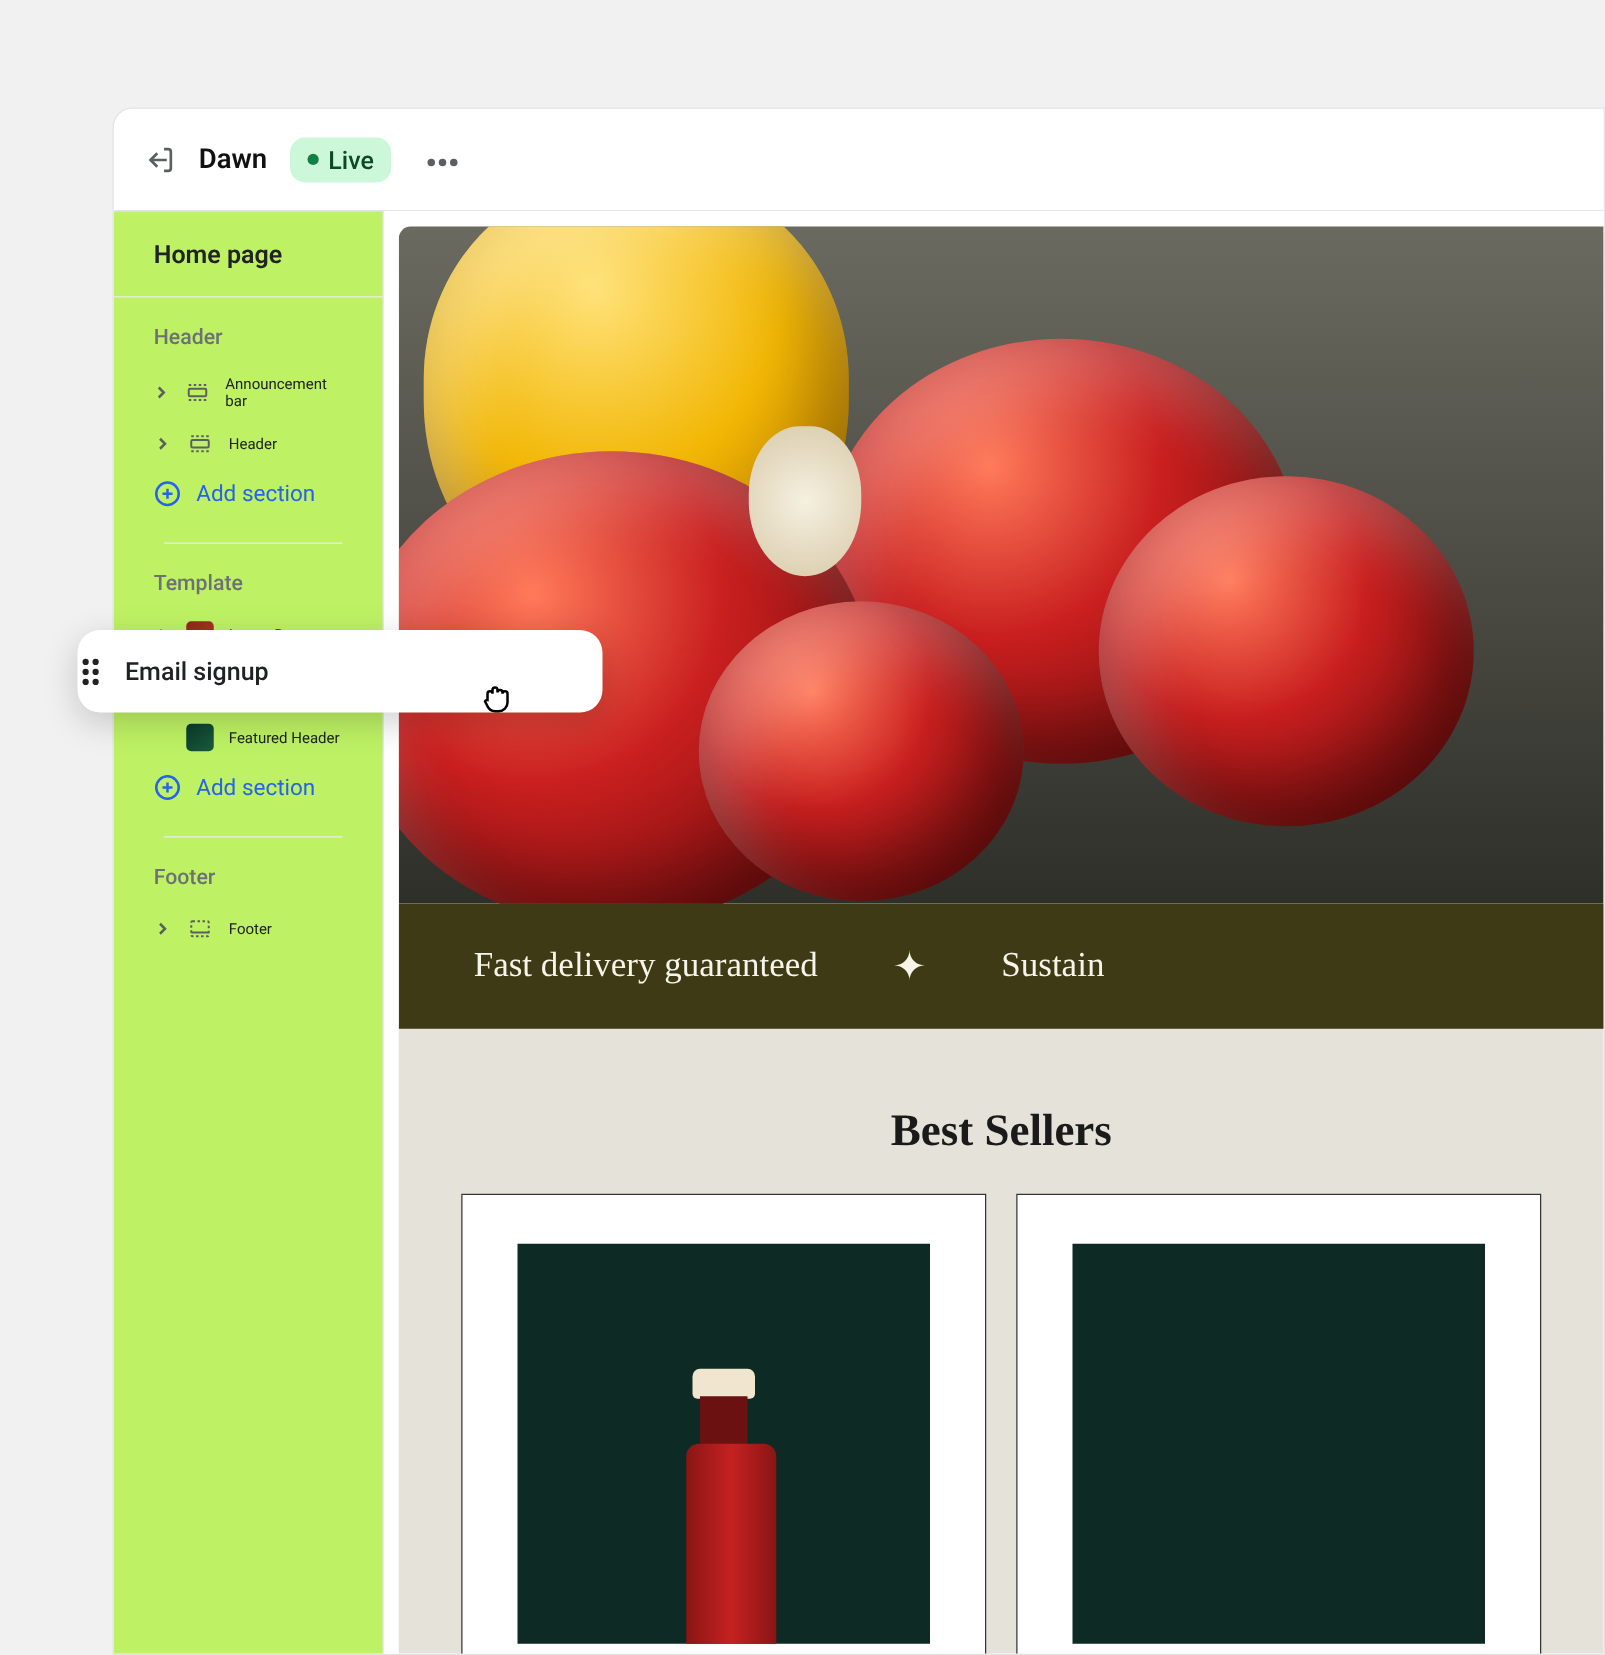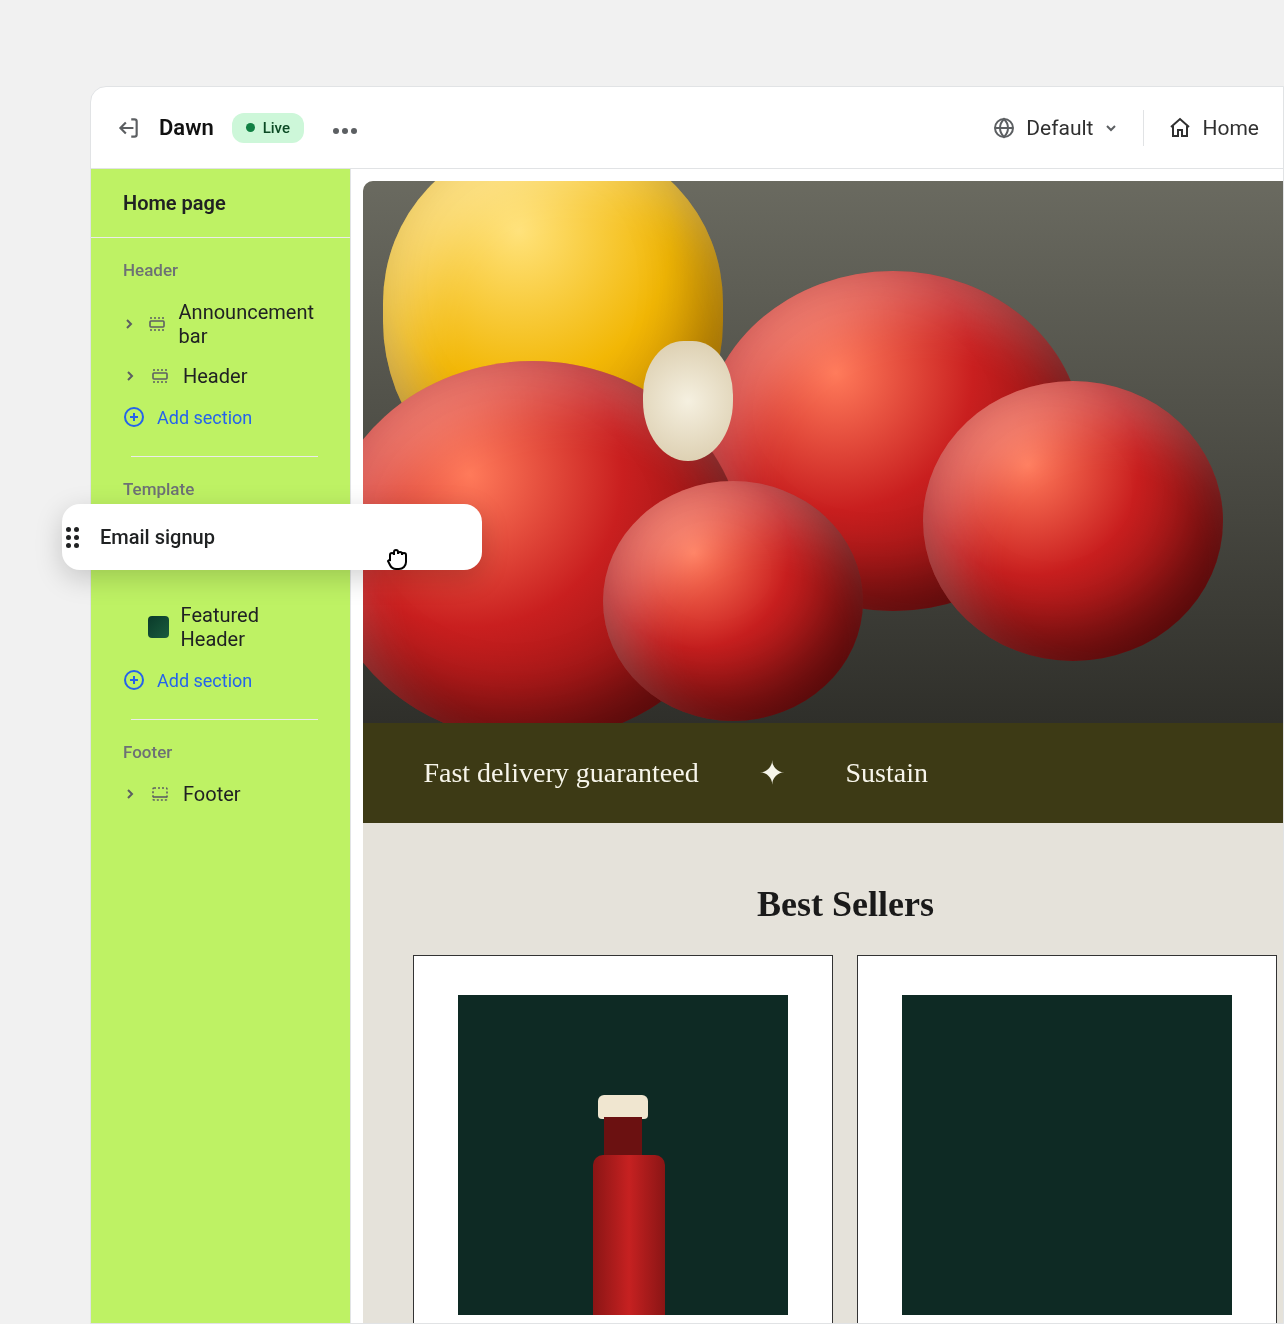--- a/index.html
+++ b/index.html
@@ -38,21 +38,21 @@
     font-size: 22px;
     font-weight: 600;
     color: #111;
   }
   .live-badge {
     display: inline-flex;
     align-items: center;
     gap: 8px;
     background: #cdf7d9;
     color: #0b4a24;
-    font-size: 15px;
+    font-size: 20px;
     font-weight: 500;
     padding: 6px 14px;
     border-radius: 12px;
   }
   .live-dot {
     width: 9px; height: 9px; border-radius: 50%; background: #108043;
   }
   .more-btn {
     color: #5c5f62;
     font-size: 22px;
@@ -102,21 +102,21 @@
     font-size: 17px;
     color: #6d7175;
     font-weight: 500;
     margin-bottom: 12px;
   }
   .sb-item {
     display: flex;
     align-items: center;
     gap: 12px;
     padding: 8px 0;
-    font-size: 20px;
+    font-size: 12px;
     color: #202223;
     cursor: pointer;
   }
   .sb-chevron {
     width: 14px;
     display: flex;
     justify-content: center;
     color: #5c5f62;
   }
   .sb-icon {
@@ -274,41 +274,20 @@
         <span>Live</span>
       </span>
       <span class="more-btn">
         <svg width="26" height="8" viewBox="0 0 26 8">
           <circle cx="4" cy="4" r="3" fill="#5c5f62"></circle>
           <circle cx="13" cy="4" r="3" fill="#5c5f62"></circle>
           <circle cx="22" cy="4" r="3" fill="#5c5f62"></circle>
         </svg>
       </span>
     </div>
-    <div class="topbar-right">
-      <div class="tb-control">
-        <svg width="24" height="24" viewBox="0 0 24 24" fill="none" stroke="#5c5f62" stroke-width="2">
-          <circle cx="12" cy="12" r="9"></circle>
-          <path d="M3 12h18"></path>
-          <path d="M12 3c2.5 2.5 4 5.5 4 9s-1.5 6.5-4 9c-2.5-2.5-4-5.5-4-9s1.5-6.5 4-9z"></path>
-        </svg>
-        <span>Default</span>
-        <svg width="16" height="16" viewBox="0 0 16 16" fill="none" stroke="#5c5f62" stroke-width="2">
-          <path d="M4 6l4 4 4-4"></path>
-        </svg>
-      </div>
-      <div class="tb-divider"></div>
-      <div class="tb-control">
-        <svg width="24" height="24" viewBox="0 0 24 24" fill="none" stroke="#303030" stroke-width="2">
-          <path d="M3 11l9-8 9 8"></path>
-          <path d="M5 10v10h5v-6h4v6h5V10"></path>
-        </svg>
-        <span>Home</span>
-      </div>
-    </div>
   </div>
 
   <div class="main">
 
     <div class="sidebar">
       <div class="sb-title">Home page</div>
 
       <div class="sb-group">
         <div class="sb-group-label">Header</div>
         <div class="sb-item">

